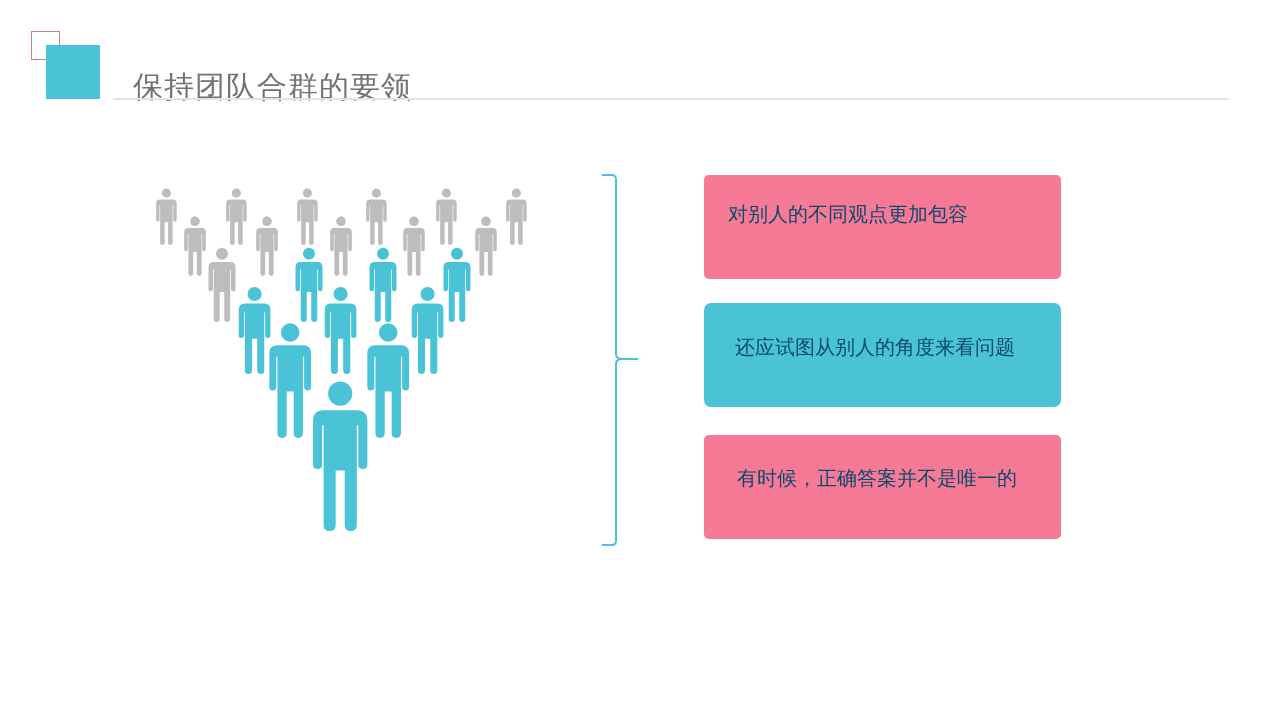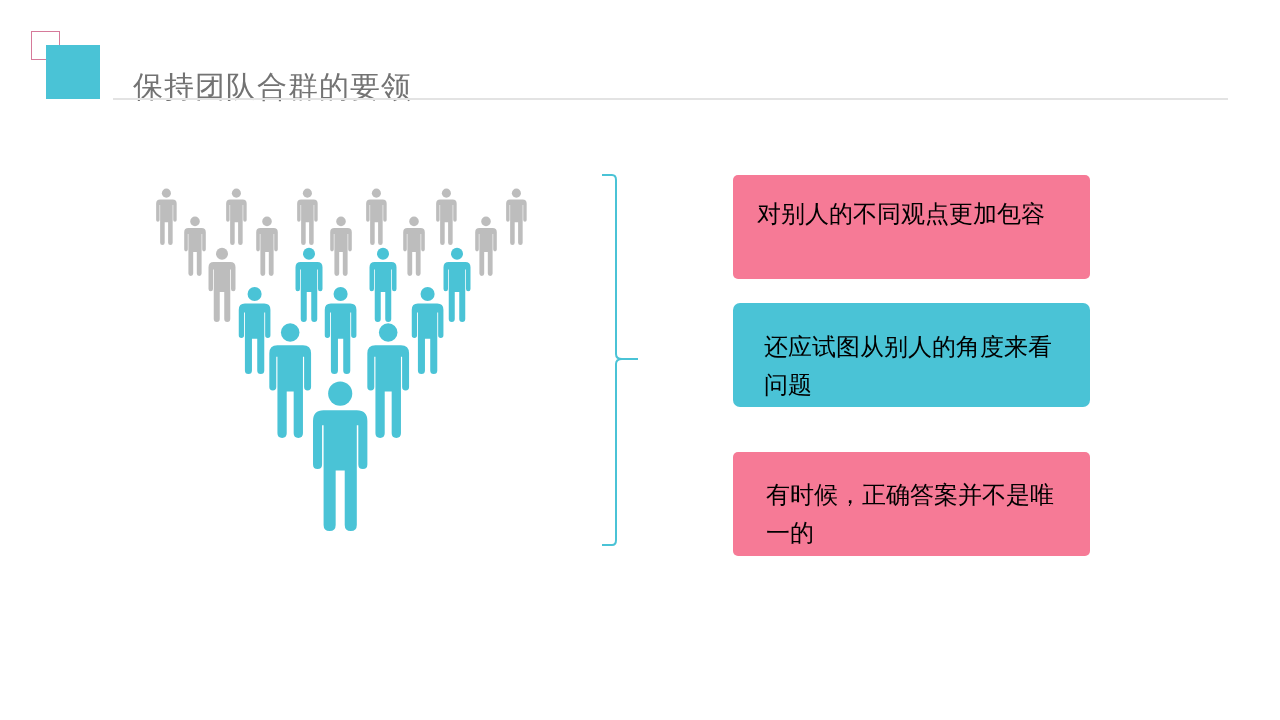--- a/index.html
+++ b/index.html
@@ -26,32 +26,32 @@
       background: #e3e3e3;
     }
 
     .people { position: absolute; left: 0; top: 0; width: 600px; height: 560px; }
     .person { position: absolute; }
     .person svg { display: block; width: 100%; height: 100%; }
 
     .bracket { position: absolute; left: 598px; top: 170px; width: 50px; height: 380px; }
 
     .card {
-      position: absolute; left: 733px; width: 357px; height: 104px;
-      border-radius: 5px; color: #000000;
-      font-size: 24px; line-height: 38px;
+      position: absolute; left: 704px; width: 357px; height: 104px;
+      border-radius: 5px; color: #0c4a6e;
+      font-size: 20px; line-height: 38px;
     }
     .card.pink { background: #f67a96; }
     .card.teal { background: #4ac3d6; border-radius: 7px; }
     .card-text { position: absolute; }
     #card1 { top: 175px; }
     #card1 .card-text { left: 24px; top: 20px; white-space: nowrap; }
     #card2 { top: 303px; }
     #card2 .card-text { left: 31px; top: 25px; width: 310px; }
-    #card3 { top: 435px; margin-top: 17px; }
+    #card3 { top: 435px; }
     #card3 .card-text { left: 33px; top: 24px; width: 310px; }
   </style>
 </head>
 <body>
 
 <div class="deco-outline"></div>
 <div class="deco-square"></div>
 <div class="title">保持团队合群的要领</div>
 <div class="title-rule"></div>
 

